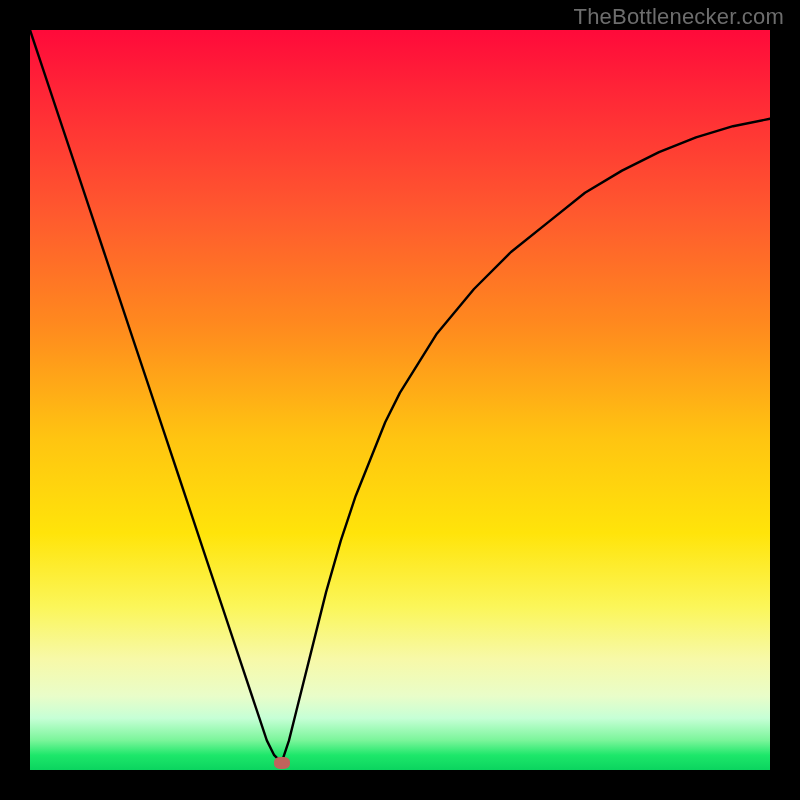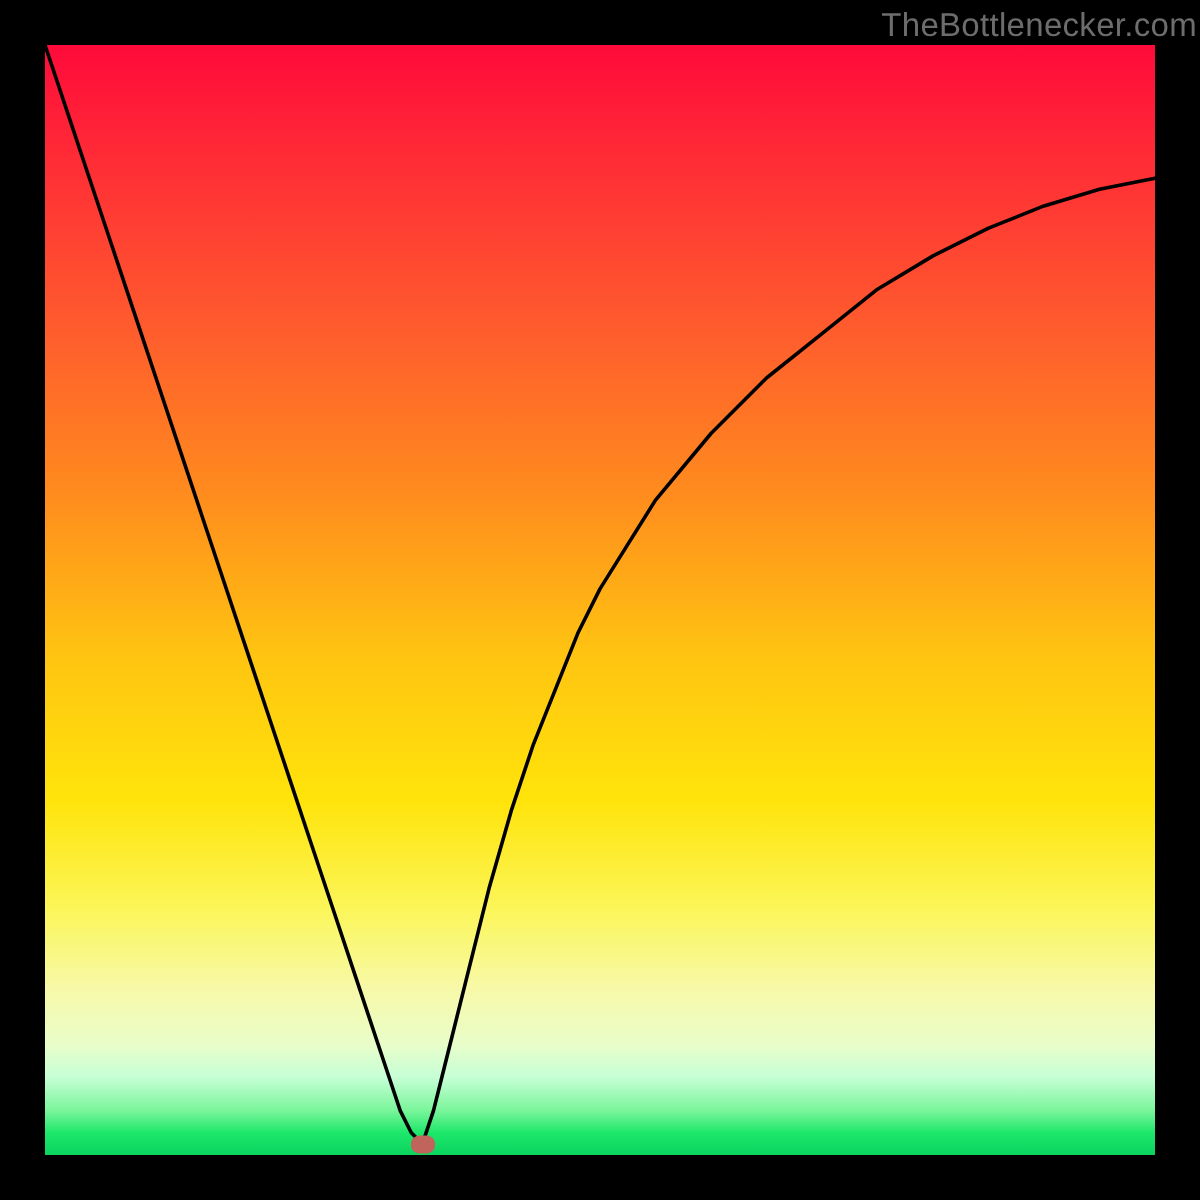--- a/index.html
+++ b/index.html
@@ -37,21 +37,21 @@
       #e9fdc9 90%,
       #c6ffd6 93%,
       #7af59a 96%,
       #1de76a 98%,
       #0bd45f 100%
     );
   }
   .watermark {
     position: absolute;
     top: 4px;
-    right: 2px;
+    right: 16px;
     color: #6d6d6d;
     font-size: 22px;
     letter-spacing: 0.2px;
     font-weight: 500;
     user-select: none;
   }
   svg.curve {
     position: absolute;
     left: 0;
     top: 0;

